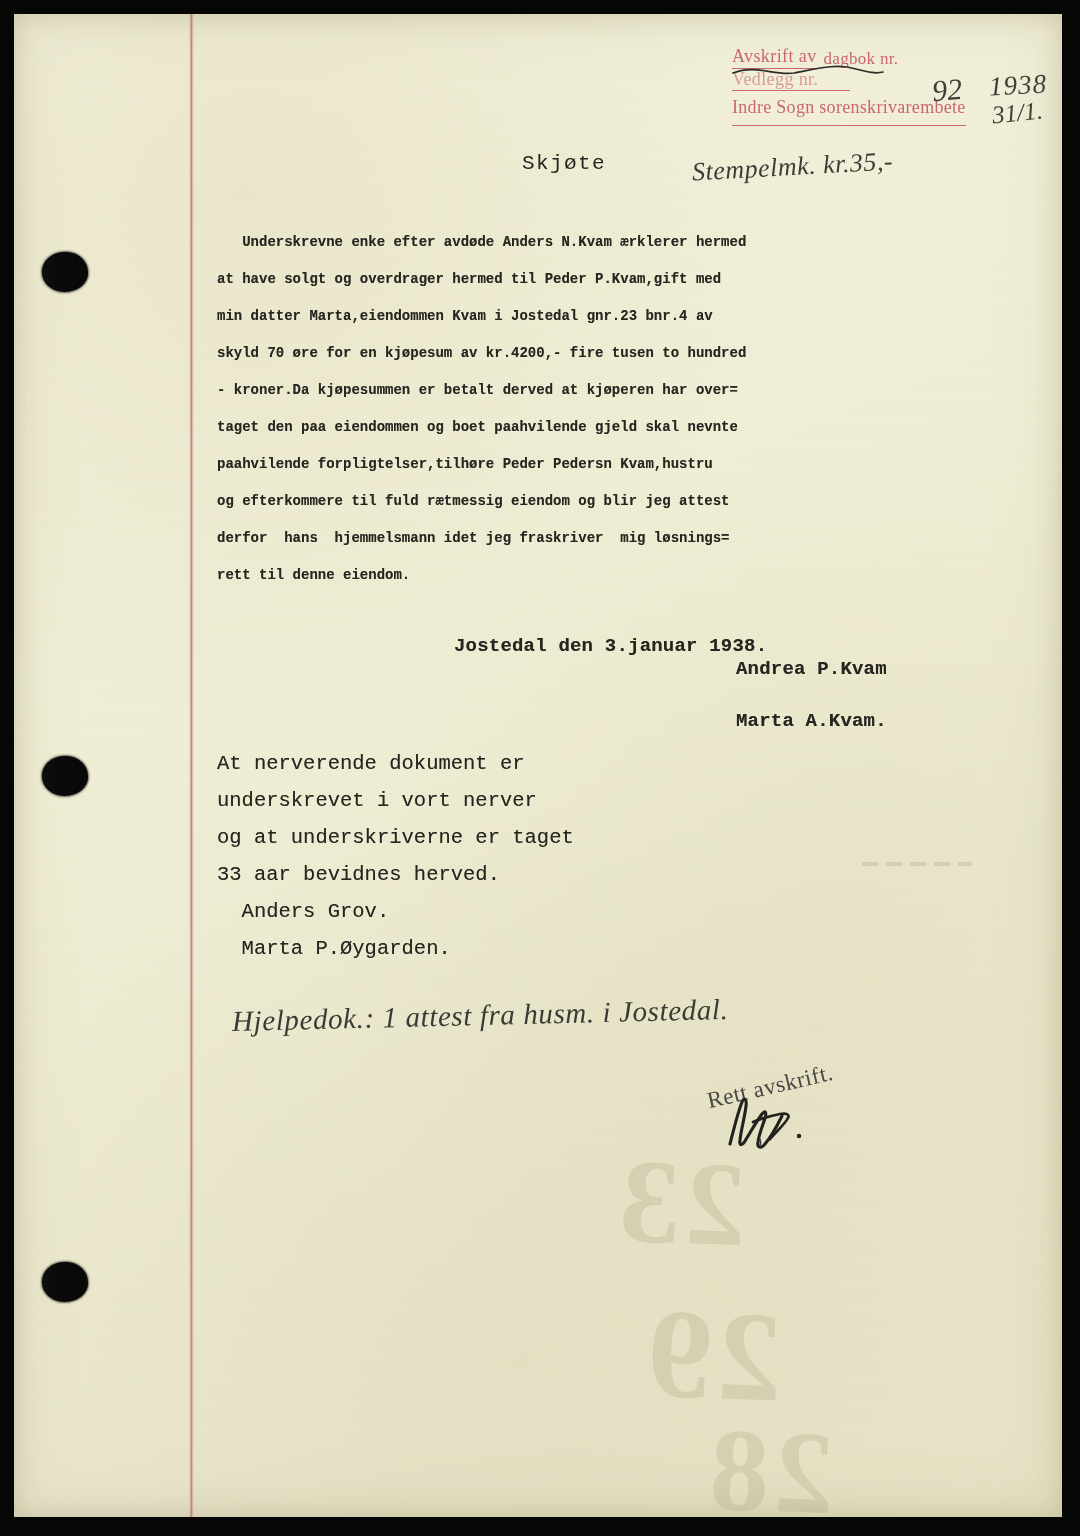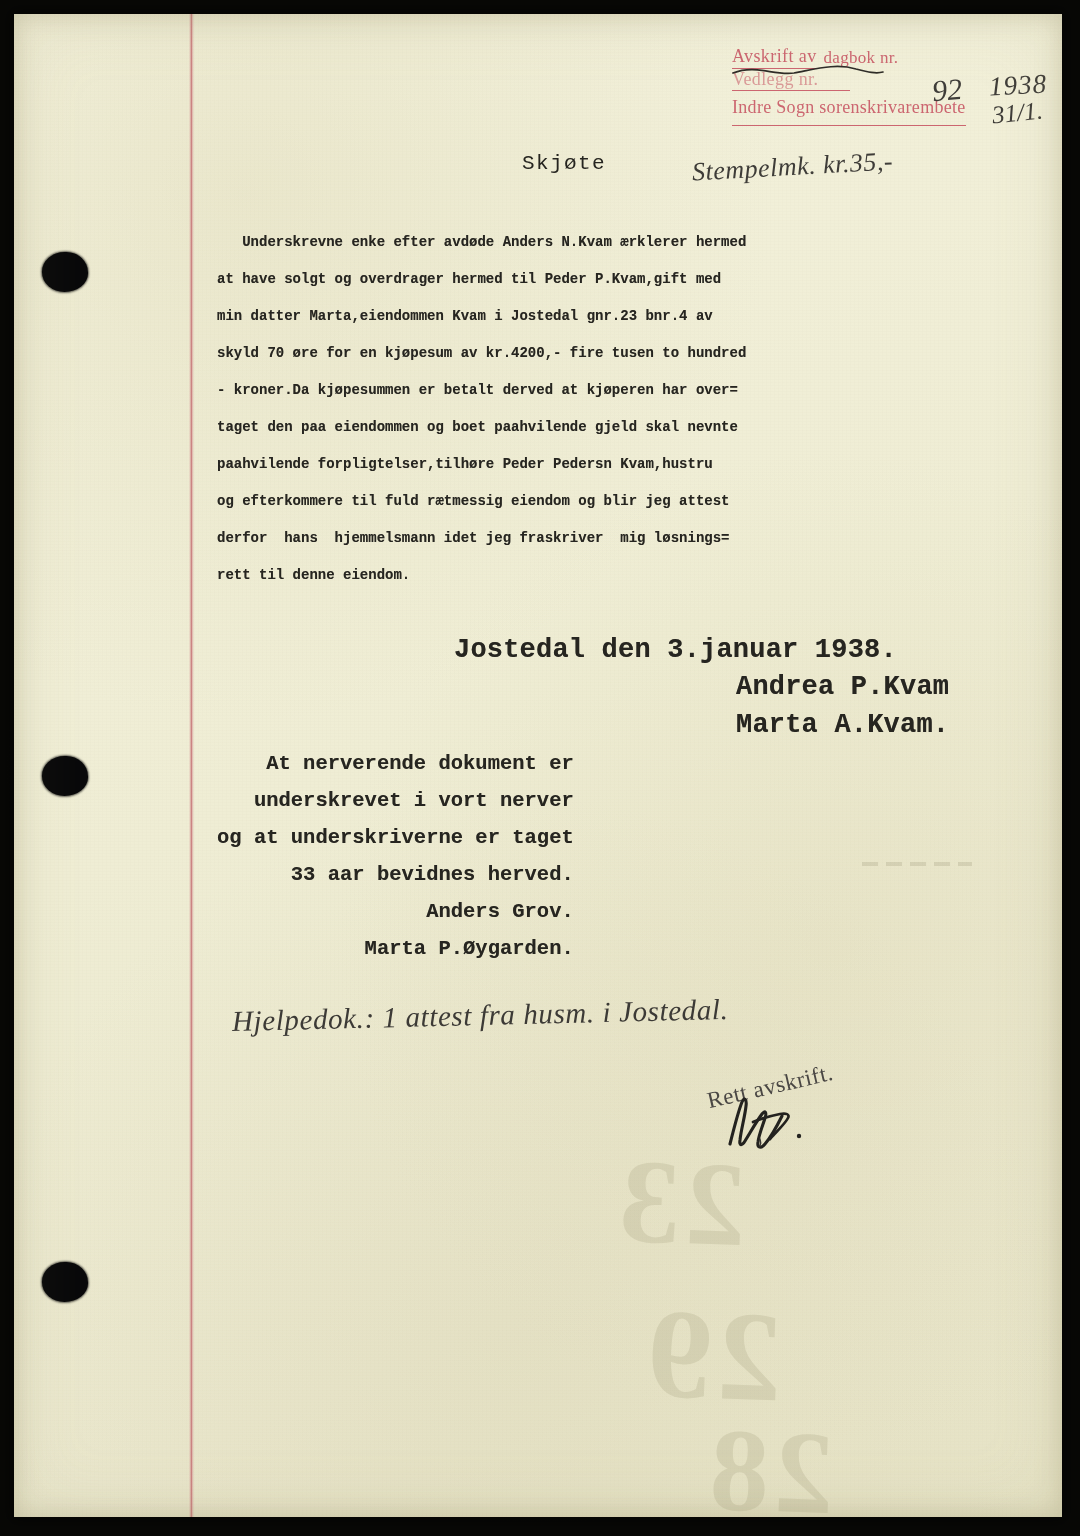--- a/index.html
+++ b/index.html
@@ -111,21 +111,21 @@
     left: 718px;
     top: 32px;
     width: 320px;
     color: #cc6670;
     font-family: "Liberation Serif", serif;
     line-height: 1.18;
   }
   .stamp-row {
     position: relative;
     display: flex;
-    align-items: center;
+    align-items: flex-end;
     white-space: nowrap;
   }
   .stamp-underlined {
     font-size: 18px;
     letter-spacing: 0.4px;
     border-bottom: 1.6px solid #cc6670;
     padding-bottom: 1px;
   }
   .stamp-plain {
     font-size: 17px;
@@ -191,21 +191,21 @@
     transform: rotate(-6deg);
     color: #3f3d39;
   }
 
   
   .typed {
     position: absolute;
     color: #262520;
     font-family: "Liberation Mono", monospace;
     font-weight: 700;
-    font-size: 27px;
+    font-size: 19px;
     letter-spacing: 0.2px;
     white-space: pre;
     text-shadow: 0 0 0.6px rgba(40,38,32,0.45);
   }
 
   #doc-title {
     position: absolute;
     left: 508px;
     top: 138px;
     font-family: "Liberation Mono", monospace;
@@ -235,35 +235,34 @@
     line-height: 37px;
     color: #262520;
     font-family: Liberation Mono, monospace;
     font-weight: 700;
     font-size: 14px;
     white-space: pre;
     text-shadow: 0 0 0.6px rgba(40,38,32,0.4);
   }
 
   #date-line  { position: absolute; left: 440px; top: 621px; }
-  #sign-1     { position: absolute; left: 722px; top: 658px; }
+  #sign-1     { position: absolute; left: 722px; top: 644px; }
   #sign-2     { position: absolute; left: 722px; top: 696px; }
 
   #witness-block { position: absolute; left: 203px; top: 731px; }
   .witness-line {
     display: block;
     height: 37px;
     line-height: 37px;
     color: #262520;
     font-family: "Liberation Mono", monospace;
-    font-weight: 700;
+    font-weight: 400;
     font-size: 20.5px;
     white-space: pre;
     text-shadow: 0 0 0.6px rgba(40,38,32,0.4);
-    text-align: right;
   }
 
   
   #helper-note {
     position: absolute;
     left: 218px;
     top: 985px;
     font-family: "Liberation Serif", serif;
     font-style: italic;
     font-size: 29px;

